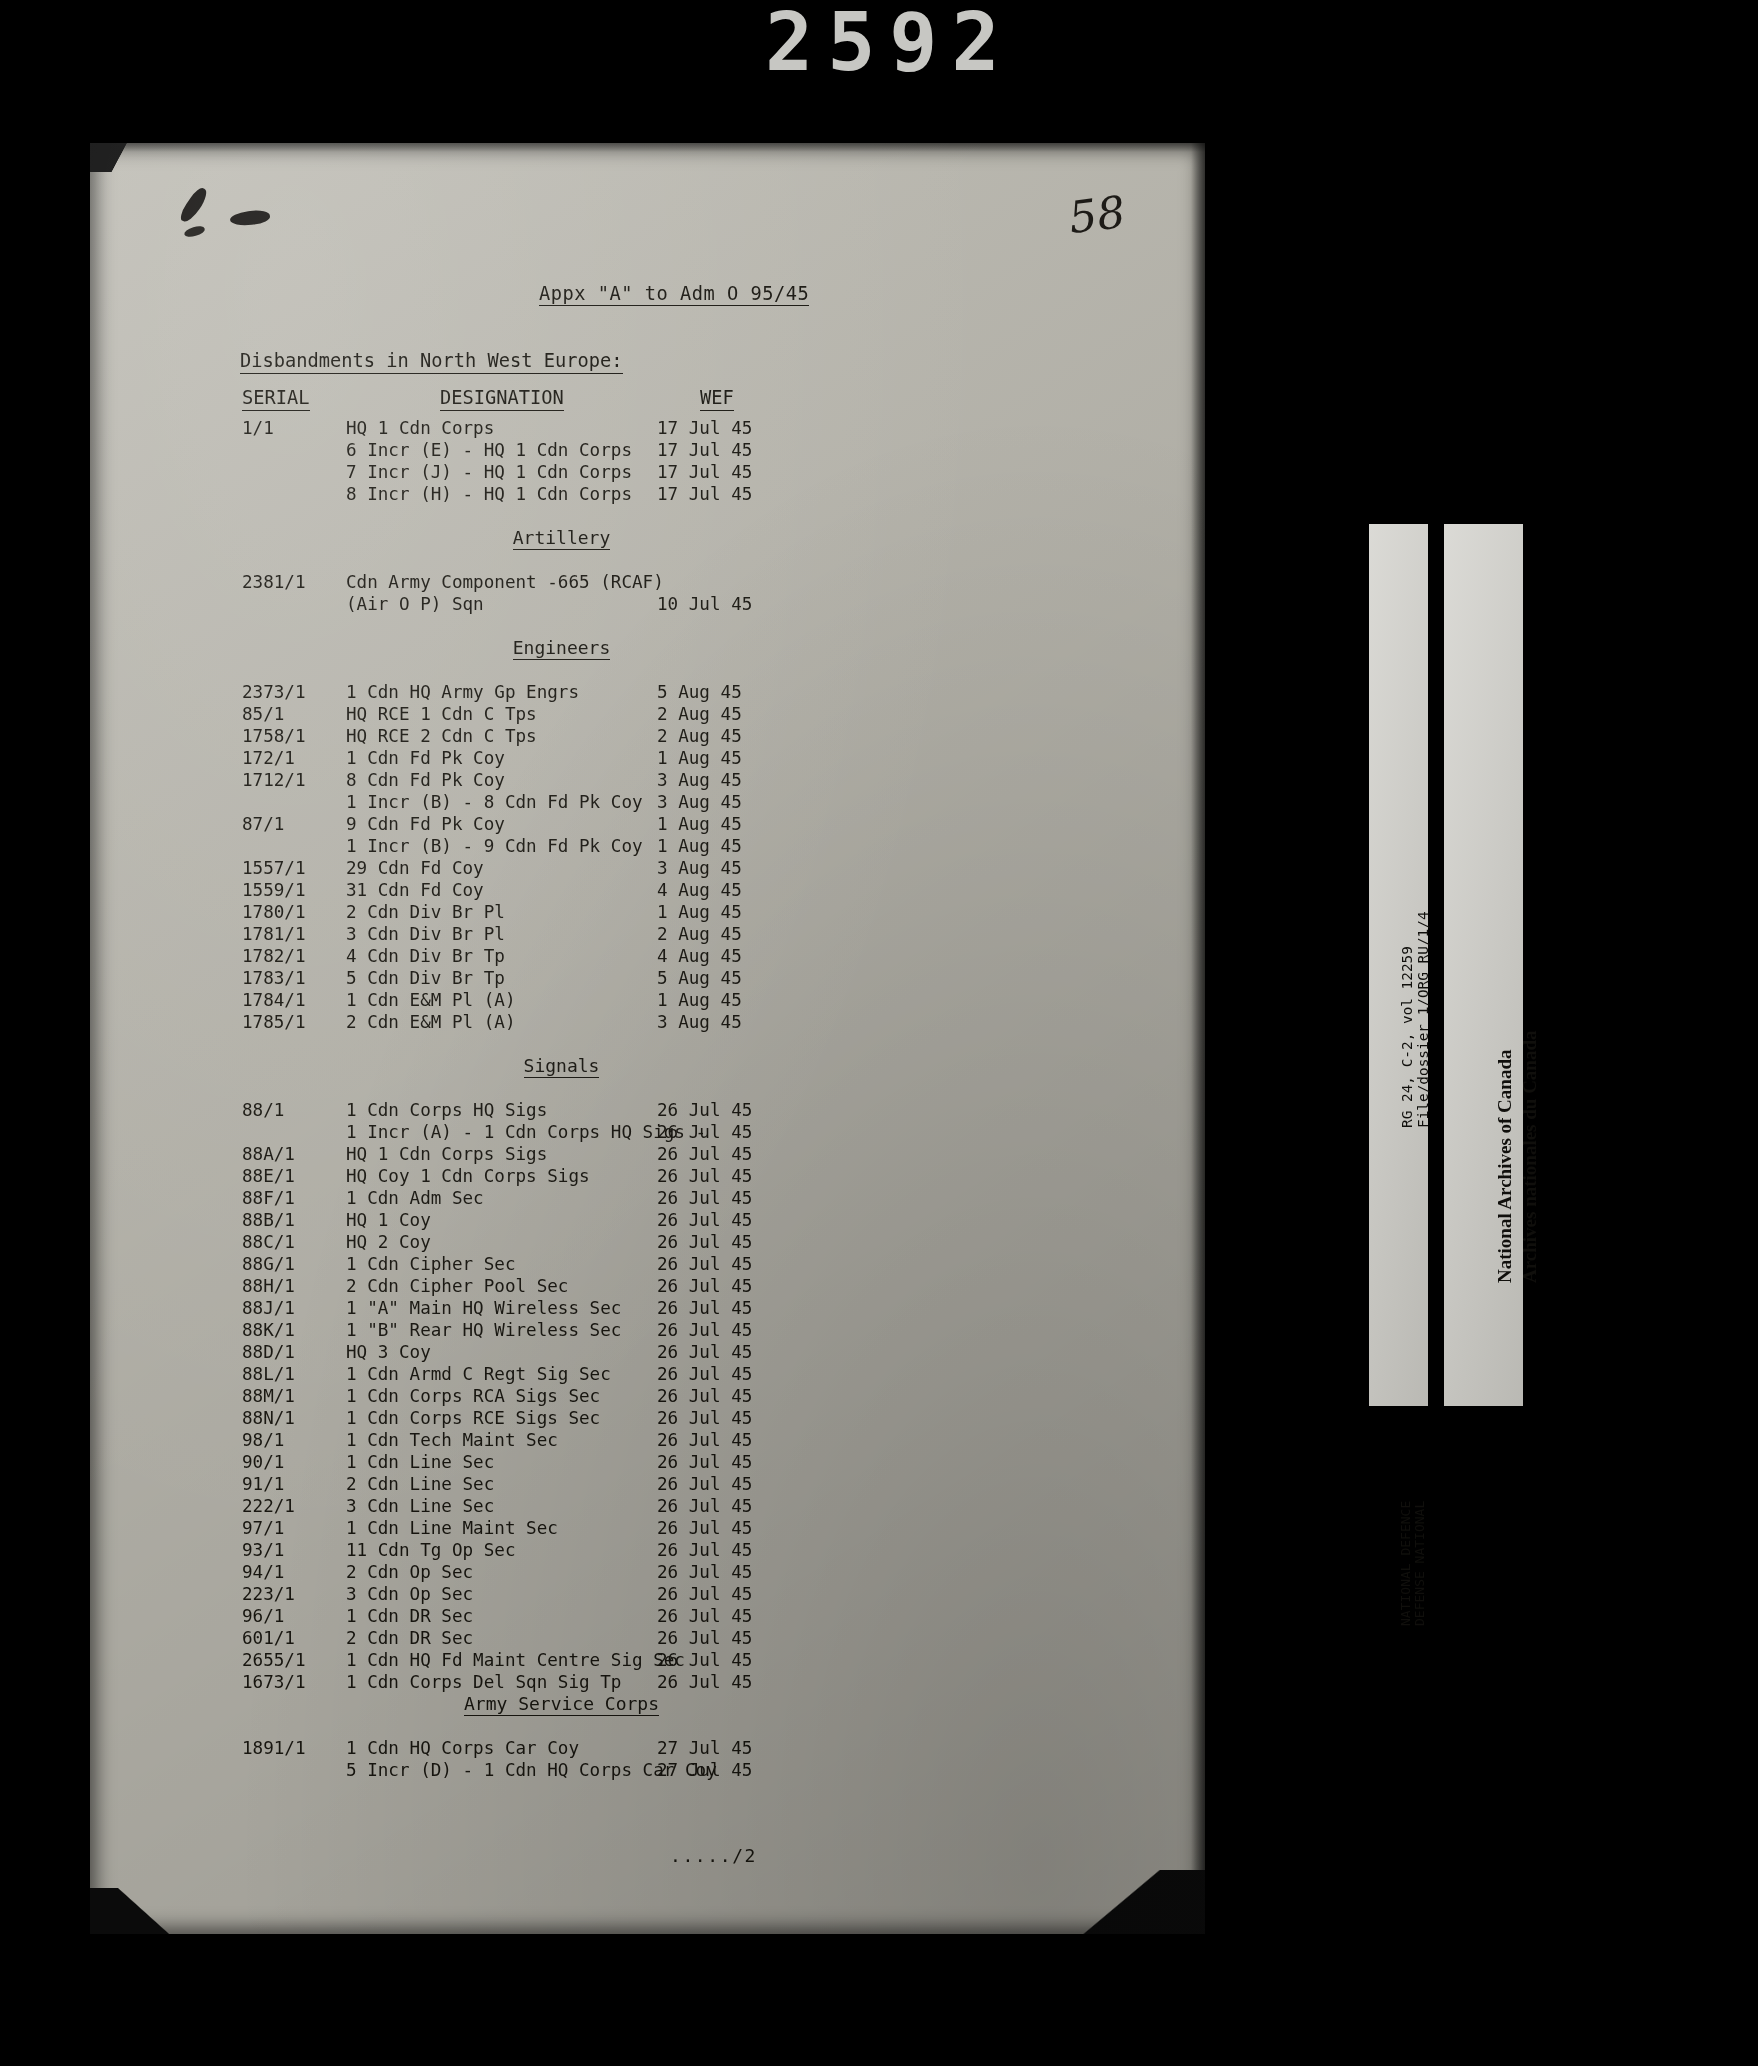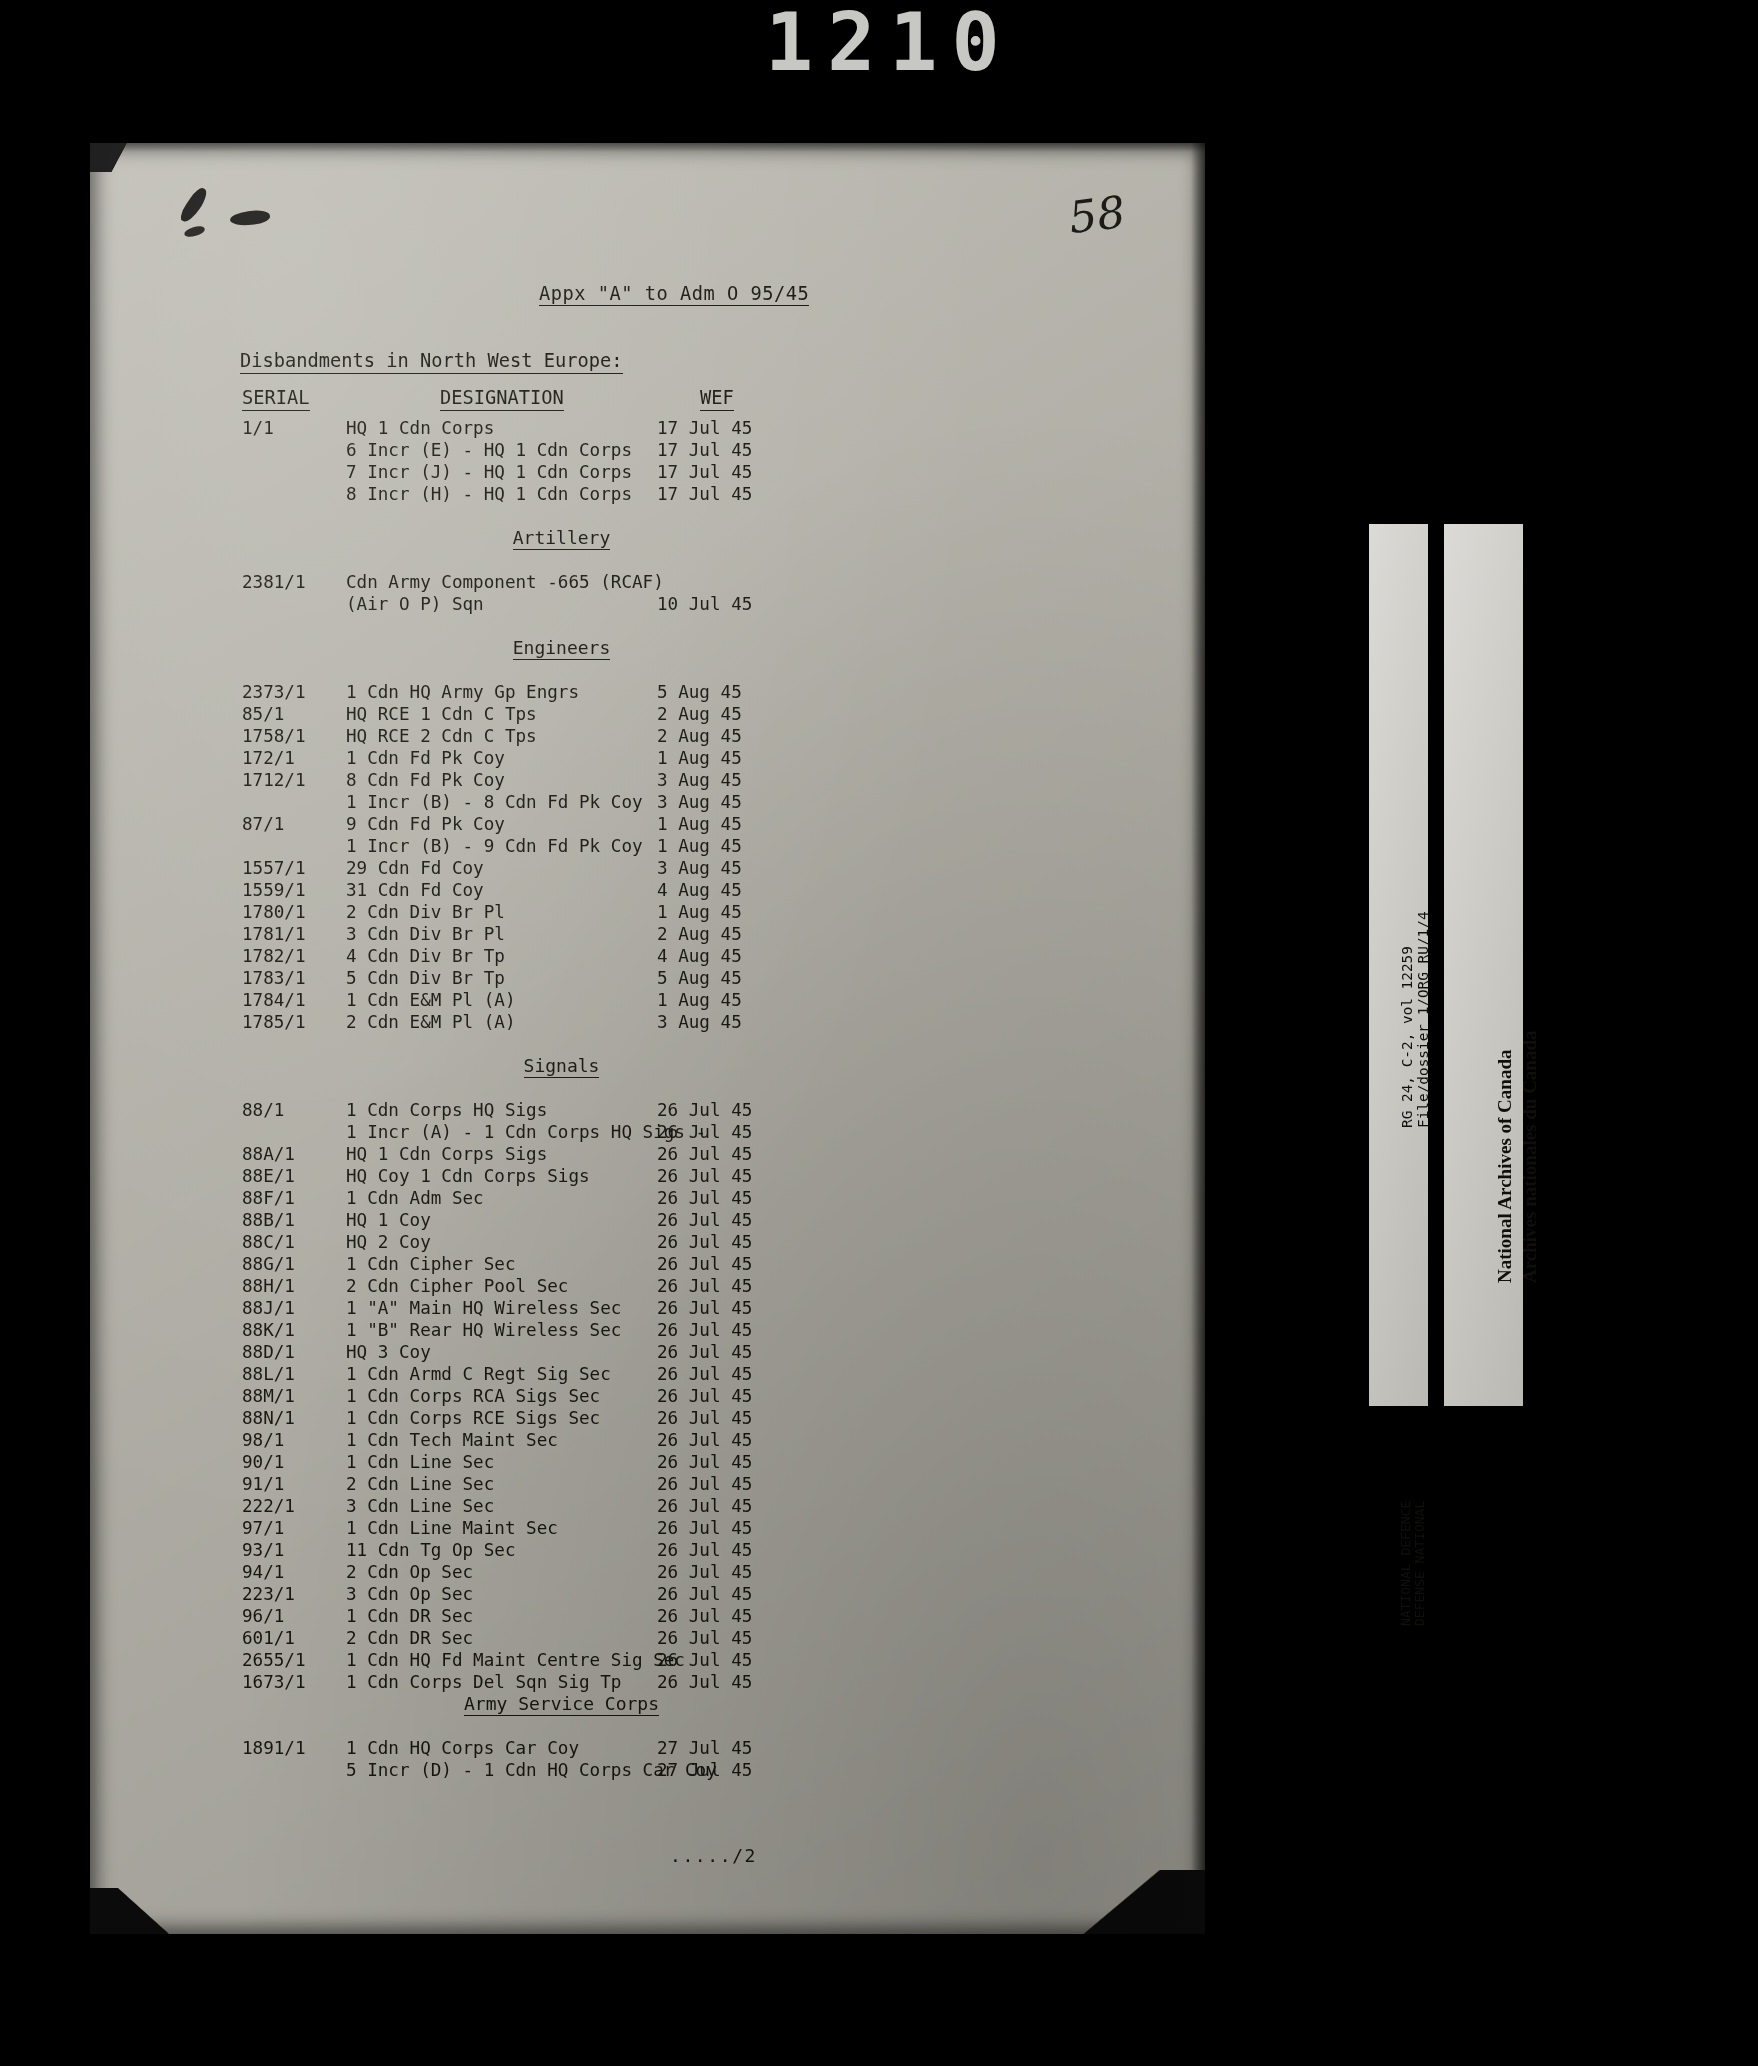--- a/index.html
+++ b/index.html
@@ -265,21 +265,21 @@
     top: 759px;
     font-family: "Liberation Serif", serif;
     font-weight: 700;
     font-size: 19px;
     line-height: 24.6px;
   }
 </style>
 </head>
 <body>
 
-<div id="film-number">1210</div>
+<div id="film-number">2592</div>
 
 <div id="page-sheet">
 
   <div class="edge-dark" id="edge-top"></div>
   <div class="edge-dark" id="edge-right"></div>
   <div class="edge-dark" id="corner-tl"></div>
   <div class="edge-dark" id="corner-bl"></div>
   <div class="edge-dark" id="corner-br"></div>
 
   <div id="ink-blot">

